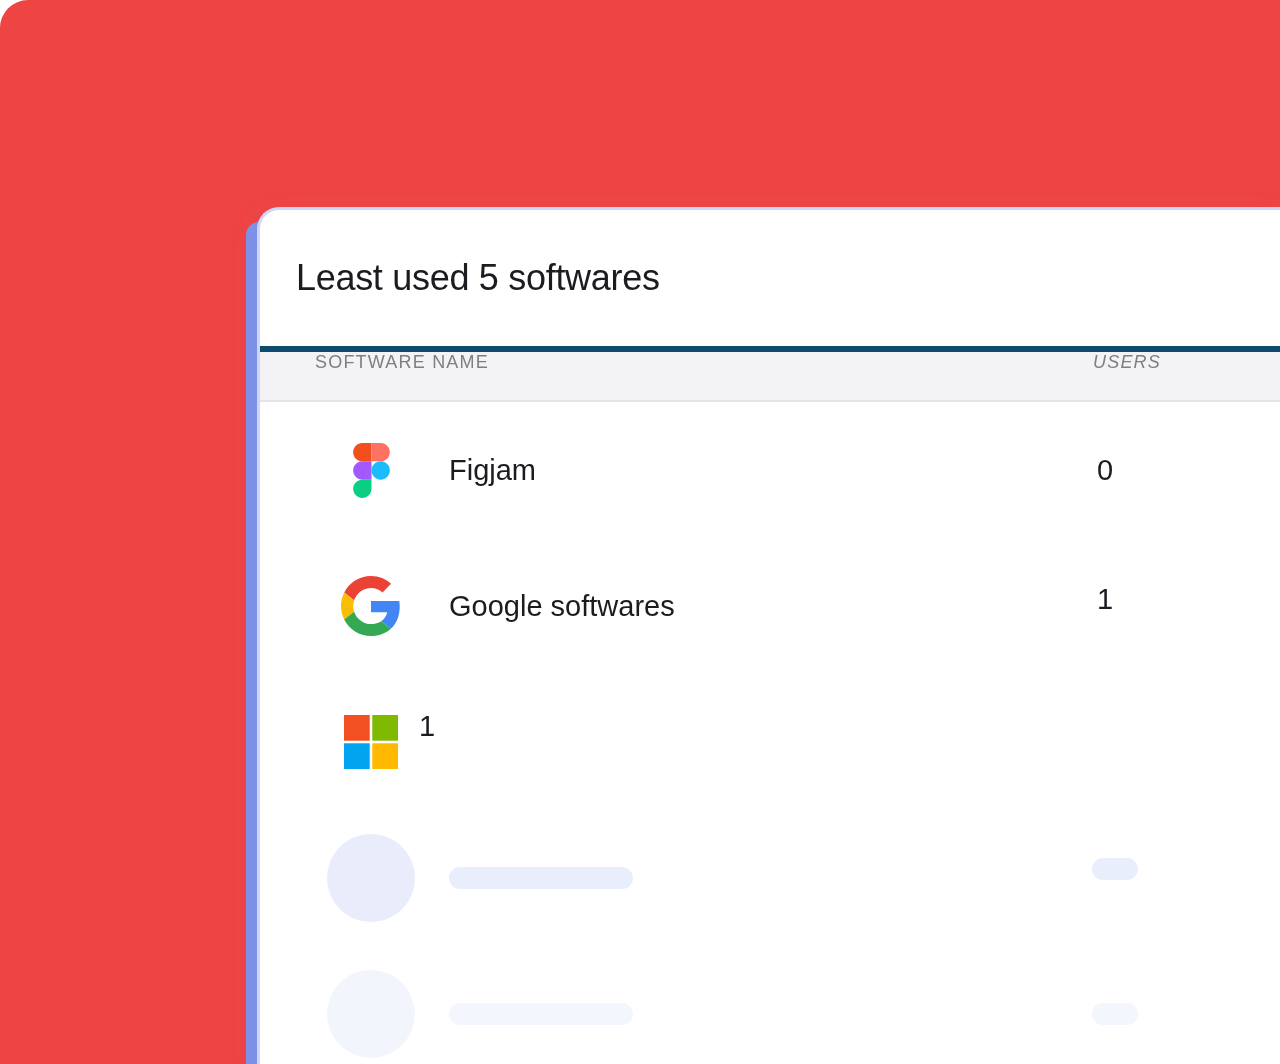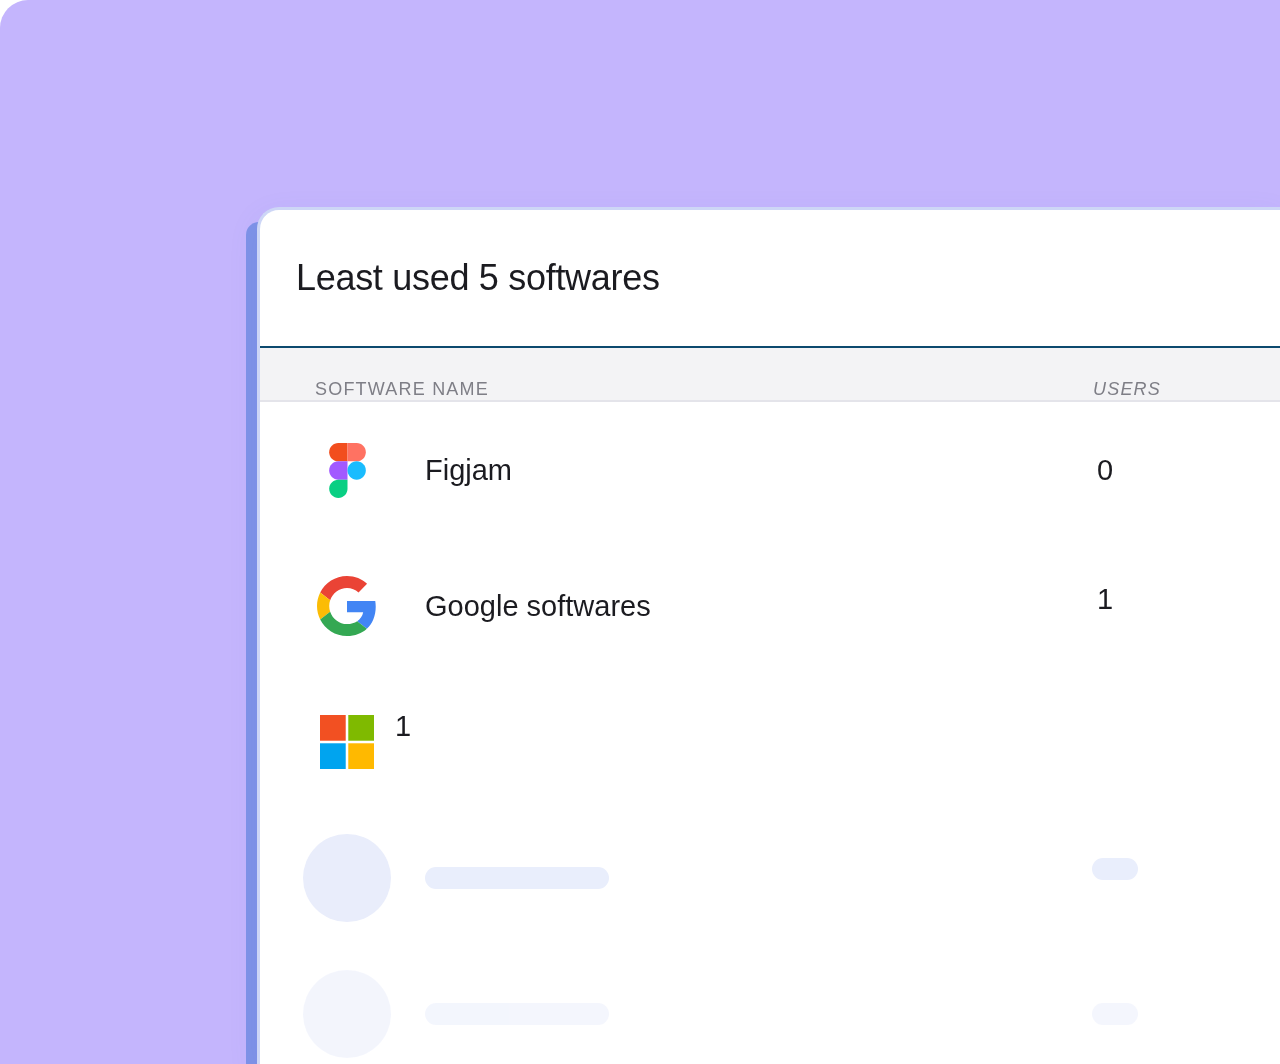--- a/index.html
+++ b/index.html
@@ -1,43 +1,43 @@
 <!DOCTYPE html>
 <html><head>
 <meta charset="utf-8">
 <style>
   * { margin:0; padding:0; box-sizing:border-box; }
   html,body { width:1280px; height:1064px; background:#ffffff; overflow:hidden;
               font-family:"Liberation Sans", sans-serif; }
 
   .screen { position:relative; width:1280px; height:1064px;
-            background:#c4b5fd; border-radius:28px 0 0 0; overflow:hidden; }
+            background:#ef4444; border-radius:28px 0 0 0; overflow:hidden; }
 
   
   .accent-bar { position:absolute; left:246px; top:222px; bottom:0; width:16px;
                 background:#7E92E8; border-radius:13px 0 0 0; }
 
   
   .card { position:absolute; left:257px; top:207px; right:0; bottom:0;
           background:#ffffff; border-left:3px solid #CDD6F6; border-top:3px solid #CDD6F6;
           border-radius:22px 0 0 0;
           box-shadow:0 10px 30px rgba(110,125,200,0.10); }
 
   .card-title { position:absolute; left:36px; top:0; height:136px;
                 display:flex; align-items:center;
                 font-size:36px; font-weight:500; letter-spacing:-0.3px; color:#1B1B20; }
 
   .table-header { position:absolute; left:0; right:0; top:136px; height:56px;
-                  background:#F3F3F5; border-top:2px solid #0c4a6e; border-bottom:2px solid #E4E4EA;
-                  display:flex; align-items:flex-end;
+                  background:#F3F3F5; border-top:6px solid #0c4a6e; border-bottom:2px solid #E4E4EA;
+                  display:flex; align-items:flex-start;
                   font-size:18px; letter-spacing:1.2px; color:#7E7E86; }
   .col-software { margin-left:55px; }
   .col-users    { position:absolute; left:833px;font-style:italic; }
 
-  .rows { position:absolute; left:0; right:0; top:192px; bottom:0; overflow:hidden; }
+  .rows { position:absolute; left:0; right:0; top:192px; bottom:0; overflow:hidden;padding-left:24px; }
 
   .row { height:136px; display:grid; grid-template-columns:88px 1fr 187px;
          align-items:center; padding-left:43px; }
   .icon-cell  { width:88px; height:88px; display:flex; align-items:center; justify-content:center; }
   .name-cell  { padding-left:34px; font-size:29px; font-weight:500; color:#1B1B20; }
   .users-cell { padding-left:4px; font-size:29px; font-weight:400; color:#1B1B20; }
 
   .row.r2 .users-cell { transform:translateY(-7px); }
   .row.r3 .users-cell { transform:translateY(-16px); }
 

